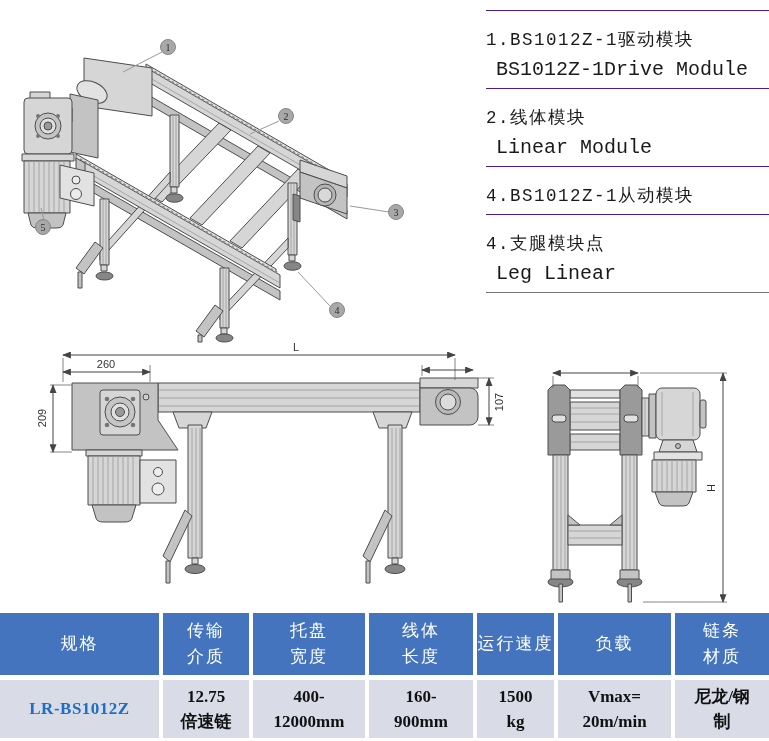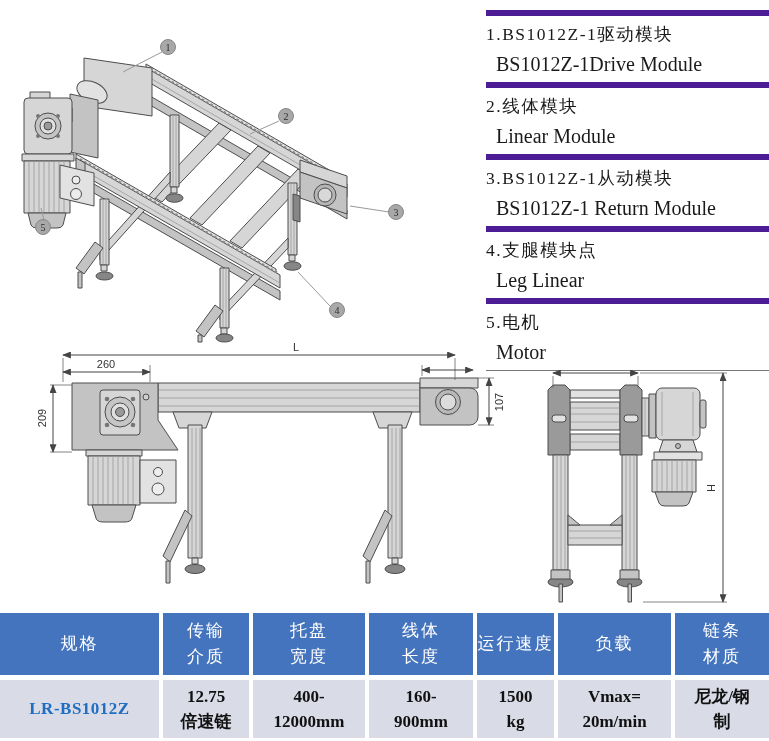--- a/index.html
+++ b/index.html
@@ -14,21 +14,21 @@
   .ext{stroke:#666;stroke-width:0.8;fill:none;}
   .leader{stroke:#999;stroke-width:1;fill:none;}
   .detail{stroke:#9a9a9a;stroke-width:0.8;fill:none;}
   .chain{stroke:#8a8a8a;stroke-width:2;stroke-dasharray:2.5 2.5;fill:none;}
   .dimtxt{font-size:11px;}
   .callout-circle{fill:#a8a8a8;stroke:#878787;stroke-width:1;}
   .callout-num{font-family:"Liberation Serif","DejaVu Serif",serif;font-size:10px;fill:#2e2e2e;text-anchor:middle;}
 
   
   .legend{position:absolute;left:486px;top:10px;width:283px;}
-  .legend-item{border-top:6px solid #4c1d95;padding:3px 0 3px 0;}
+  .legend-item{border-top:1px solid #4c1d95;padding:14px 0 3px 0;font-family:Liberation Mono, monospace;}
   .legend-item:last-child{border-bottom:1px solid #777;}
   .legend-zh{font-size:17.5px;line-height:30px;letter-spacing:1.5px;}
   .legend-en{font-size:20px;line-height:30px;padding-left:10px;}
 
   
   .spec-table{position:absolute;left:0;top:613px;width:732px;display:grid;
     grid-template-columns:159px 86px 112px 104px 77px 113px 94px;
     column-gap:4px;row-gap:5px;background:#fff;}
   .th{background:var(--header-bg,#4474BE);color:#fff;height:62px;display:flex;align-items:center;justify-content:center;
       text-align:center;font-size:17px;letter-spacing:2px;white-space:pre-line;line-height:1.55;}
@@ -163,30 +163,25 @@
   <div class="legend">
     <div class="legend-item">
       <div class="legend-zh">1.BS1012Z-1驱动模块</div>
       <div class="legend-en">BS1012Z-1Drive Module</div>
     </div>
     <div class="legend-item">
       <div class="legend-zh">2.线体模块</div>
       <div class="legend-en">Linear Module</div>
     </div>
     <div class="legend-item">
-      <div class="legend-zh">3.BS1012Z-1从动模块</div>
-      <div class="legend-en">BS1012Z-1 Return Module</div>
+      <div class="legend-zh">4.BS1012Z-1从动模块</div>
     </div>
     <div class="legend-item">
       <div class="legend-zh">4.支腿模块点</div>
       <div class="legend-en">Leg Linear</div>
-    </div>
-    <div class="legend-item">
-      <div class="legend-zh">5.电机</div>
-      <div class="legend-en">Motor</div>
     </div>
   </div>
 
   <svg style="left:0;top:340px;" width="520" height="268" viewBox="0 0 520 268">
     <defs>
       <marker id="sa" viewBox="0 0 10 8" refX="9" refY="4" markerWidth="9" markerHeight="7" orient="auto-start-reverse">
         <path d="M0,0 L10,4 L0,8 z" fill="#444"></path>
       </marker>
     </defs>
 

